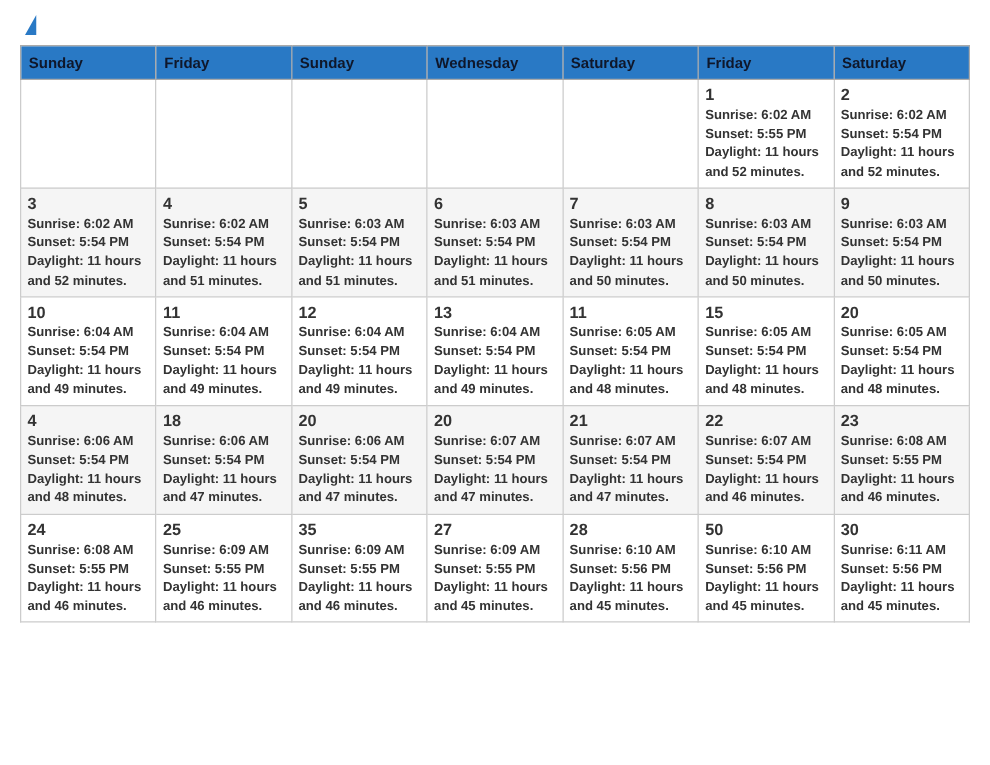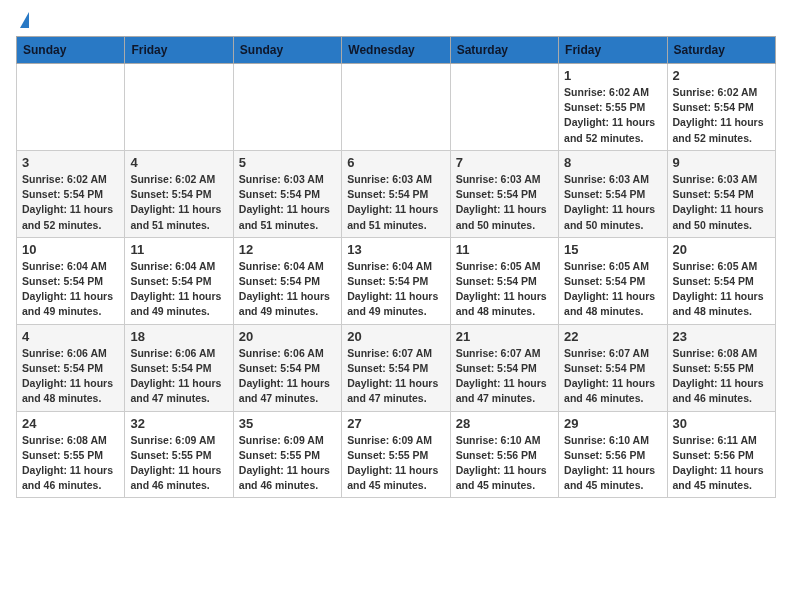--- a/index.html
+++ b/index.html
@@ -207,37 +207,37 @@
           <span class="day-num">23</span>
           <div class="day-info">Sunrise: 6:08 AM<br>Sunset: 5:55 PM<br>Daylight: 11 hours<br>and 46 minutes.</div>
         </td>
       </tr>
       <tr>
         <td>
           <span class="day-num">24</span>
           <div class="day-info">Sunrise: 6:08 AM<br>Sunset: 5:55 PM<br>Daylight: 11 hours<br>and 46 minutes.</div>
         </td>
         <td>
-          <span class="day-num">32</span>
+          <span class="day-num">25</span>
           <div class="day-info">Sunrise: 6:09 AM<br>Sunset: 5:55 PM<br>Daylight: 11 hours<br>and 46 minutes.</div>
         </td>
         <td>
           <span class="day-num">35</span>
           <div class="day-info">Sunrise: 6:09 AM<br>Sunset: 5:55 PM<br>Daylight: 11 hours<br>and 46 minutes.</div>
         </td>
         <td>
           <span class="day-num">27</span>
           <div class="day-info">Sunrise: 6:09 AM<br>Sunset: 5:55 PM<br>Daylight: 11 hours<br>and 45 minutes.</div>
         </td>
         <td>
           <span class="day-num">28</span>
           <div class="day-info">Sunrise: 6:10 AM<br>Sunset: 5:56 PM<br>Daylight: 11 hours<br>and 45 minutes.</div>
         </td>
         <td>
-          <span class="day-num">29</span>
+          <span class="day-num">50</span>
           <div class="day-info">Sunrise: 6:10 AM<br>Sunset: 5:56 PM<br>Daylight: 11 hours<br>and 45 minutes.</div>
         </td>
         <td>
           <span class="day-num">30</span>
           <div class="day-info">Sunrise: 6:11 AM<br>Sunset: 5:56 PM<br>Daylight: 11 hours<br>and 45 minutes.</div>
         </td>
       </tr>
     </tbody>
 </table>
 

